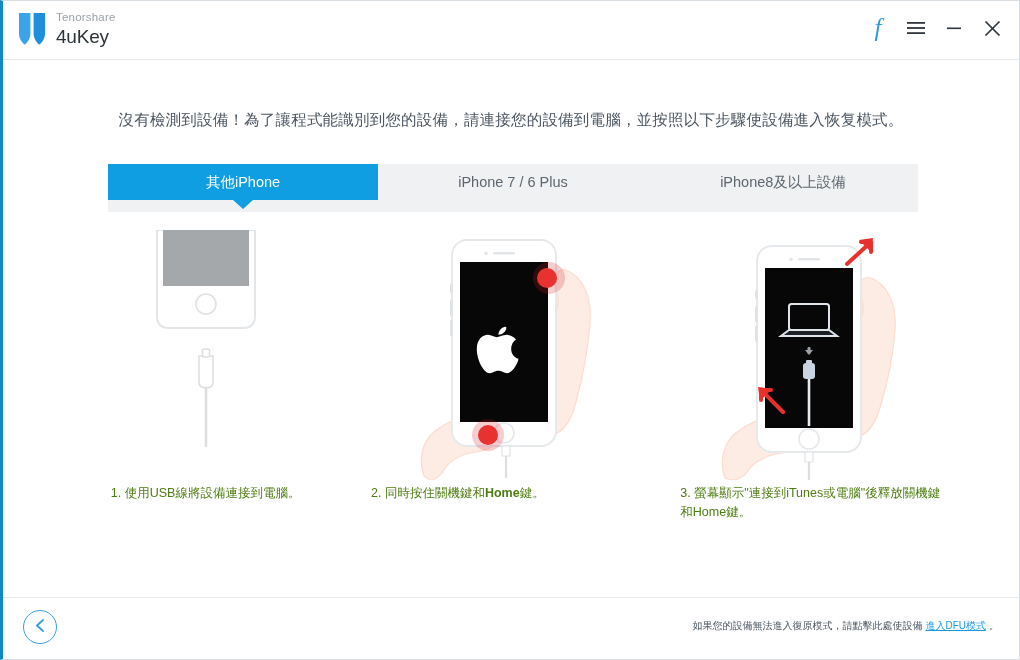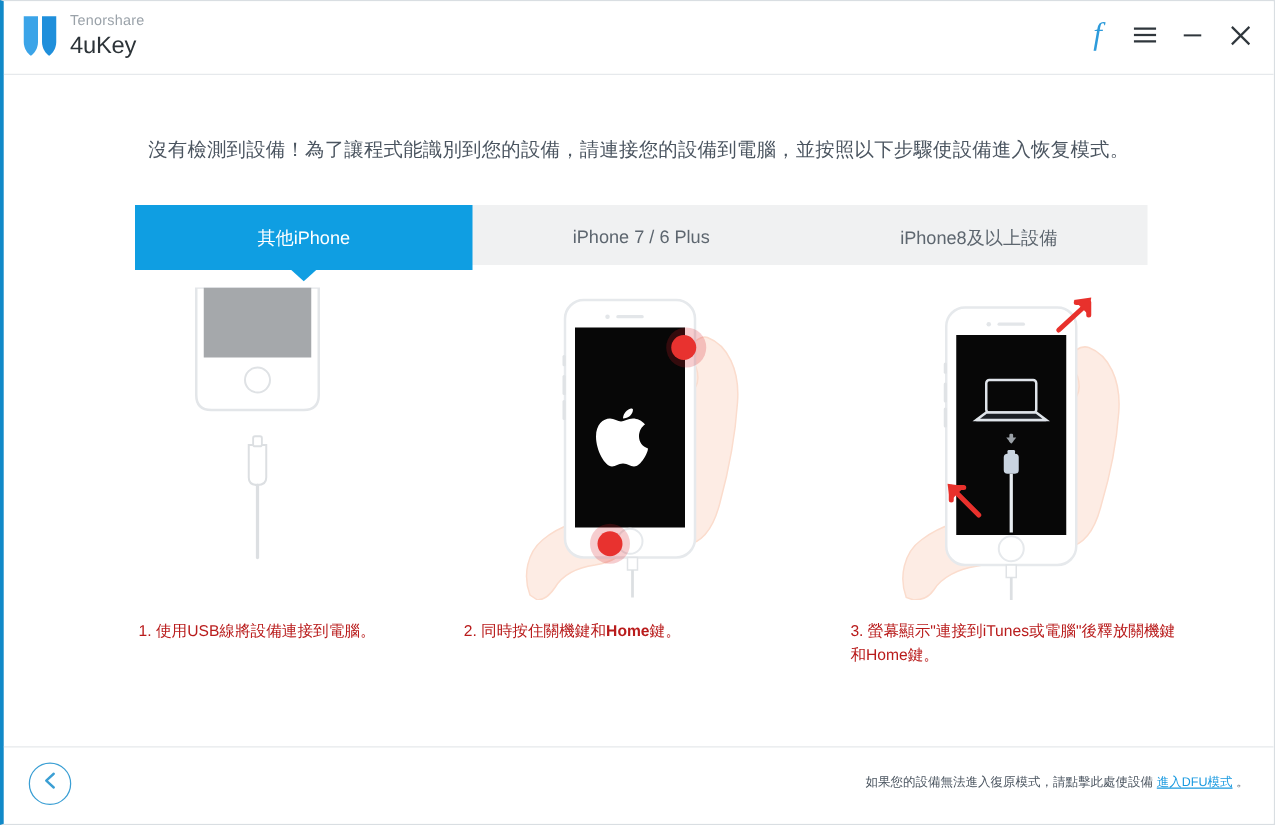--- a/index.html
+++ b/index.html
@@ -128,21 +128,21 @@
   }
   .tab {
     flex: 1 1 0;
     display: flex;
     align-items: center;
     justify-content: center;
     font-size: 14.5px;
     color: #5d666f;
     cursor: pointer;
     position: relative;
-    height: 52px;
+    height: 36px;
     box-sizing: border-box;
   }
   .tab.active {
     background: #0f9ee2;
     color: #ffffff;
   }
   .tab.active .tab-arrow {
     position: absolute;
     left: 50%;
     bottom: -9px;
@@ -174,24 +174,24 @@
     height: 250px;
     width: 100%;
     display: flex;
     align-items: flex-start;
     justify-content: center;
     position: relative;
   }
   .step-art svg { display: block; }
   .step-caption {
     font-size: 12.5px;
-    color: #b91c1c;
+    color: #4d7c0f;
     line-height: 1.55;
     text-align: left;
-    margin-top: 16px;
+    margin-top: 4px;
     width: 270px;
   }
   .step-caption.c1 { text-align: center; width: 280px; }
   .step-caption.c2 { text-align: left; width: 280px; }
   .step-caption.c3 { text-align: left; width: 272px; }
   .step-caption b { font-weight: bold; }
 
   
   .footer {
     position: absolute;

